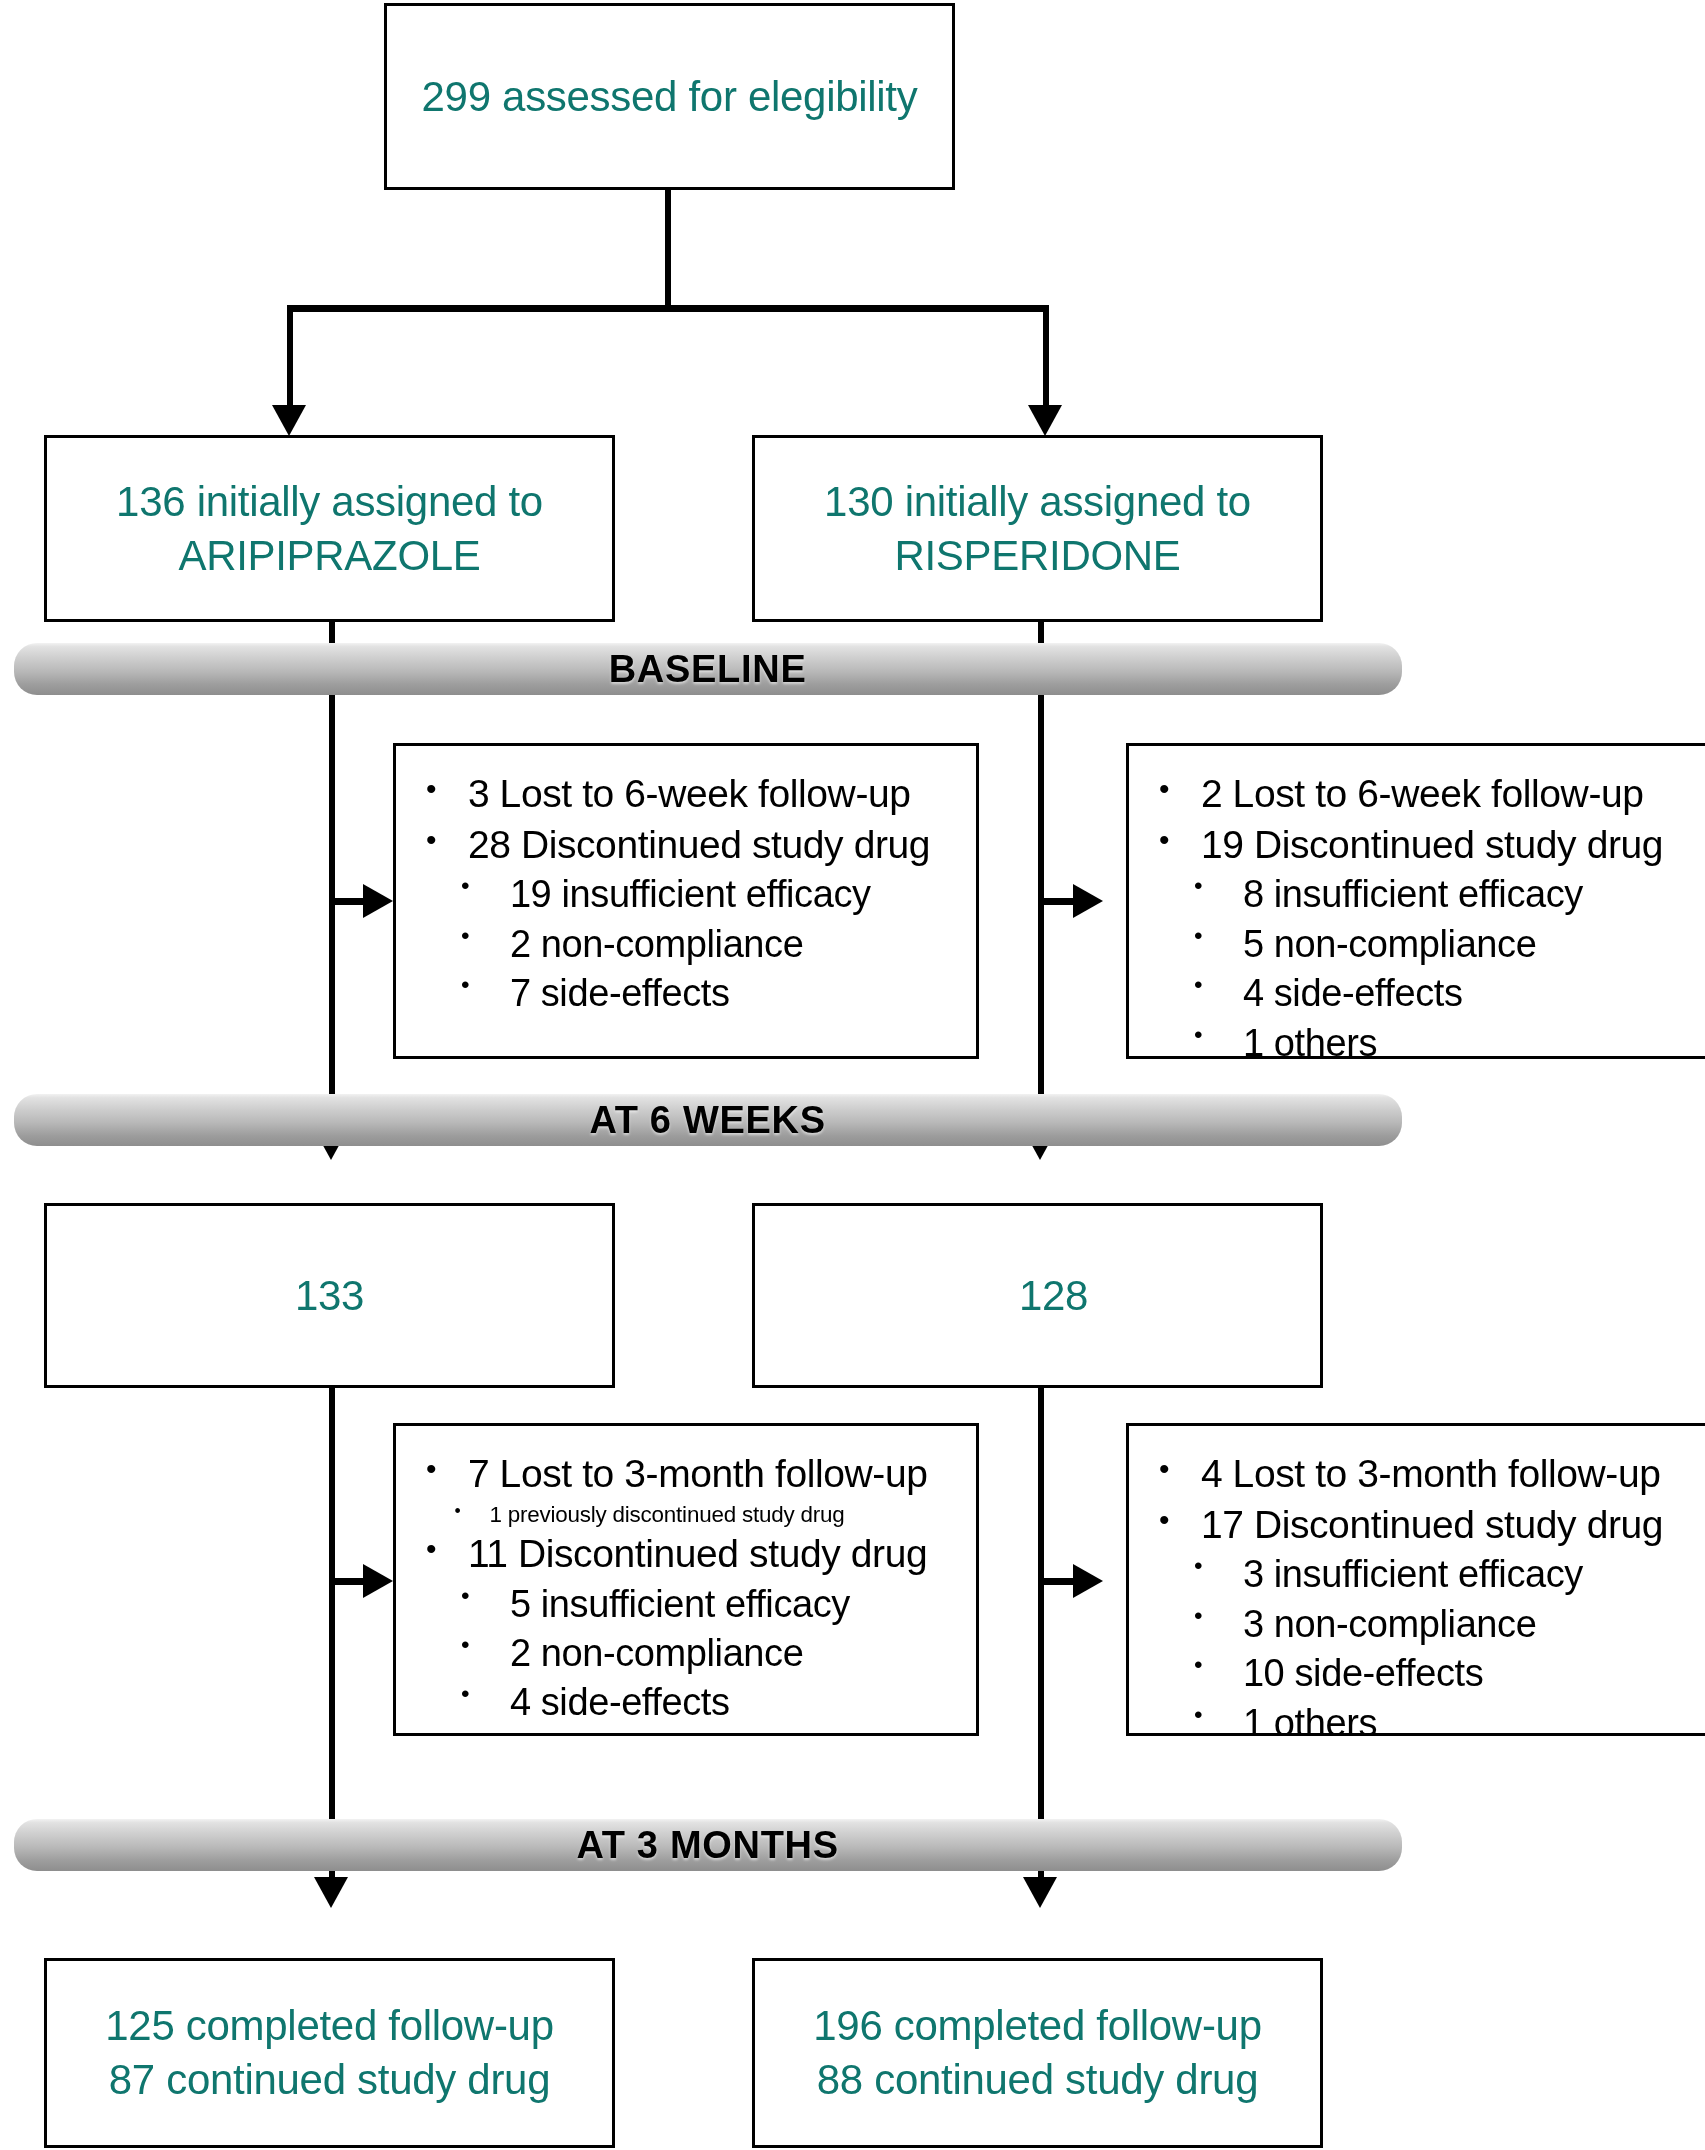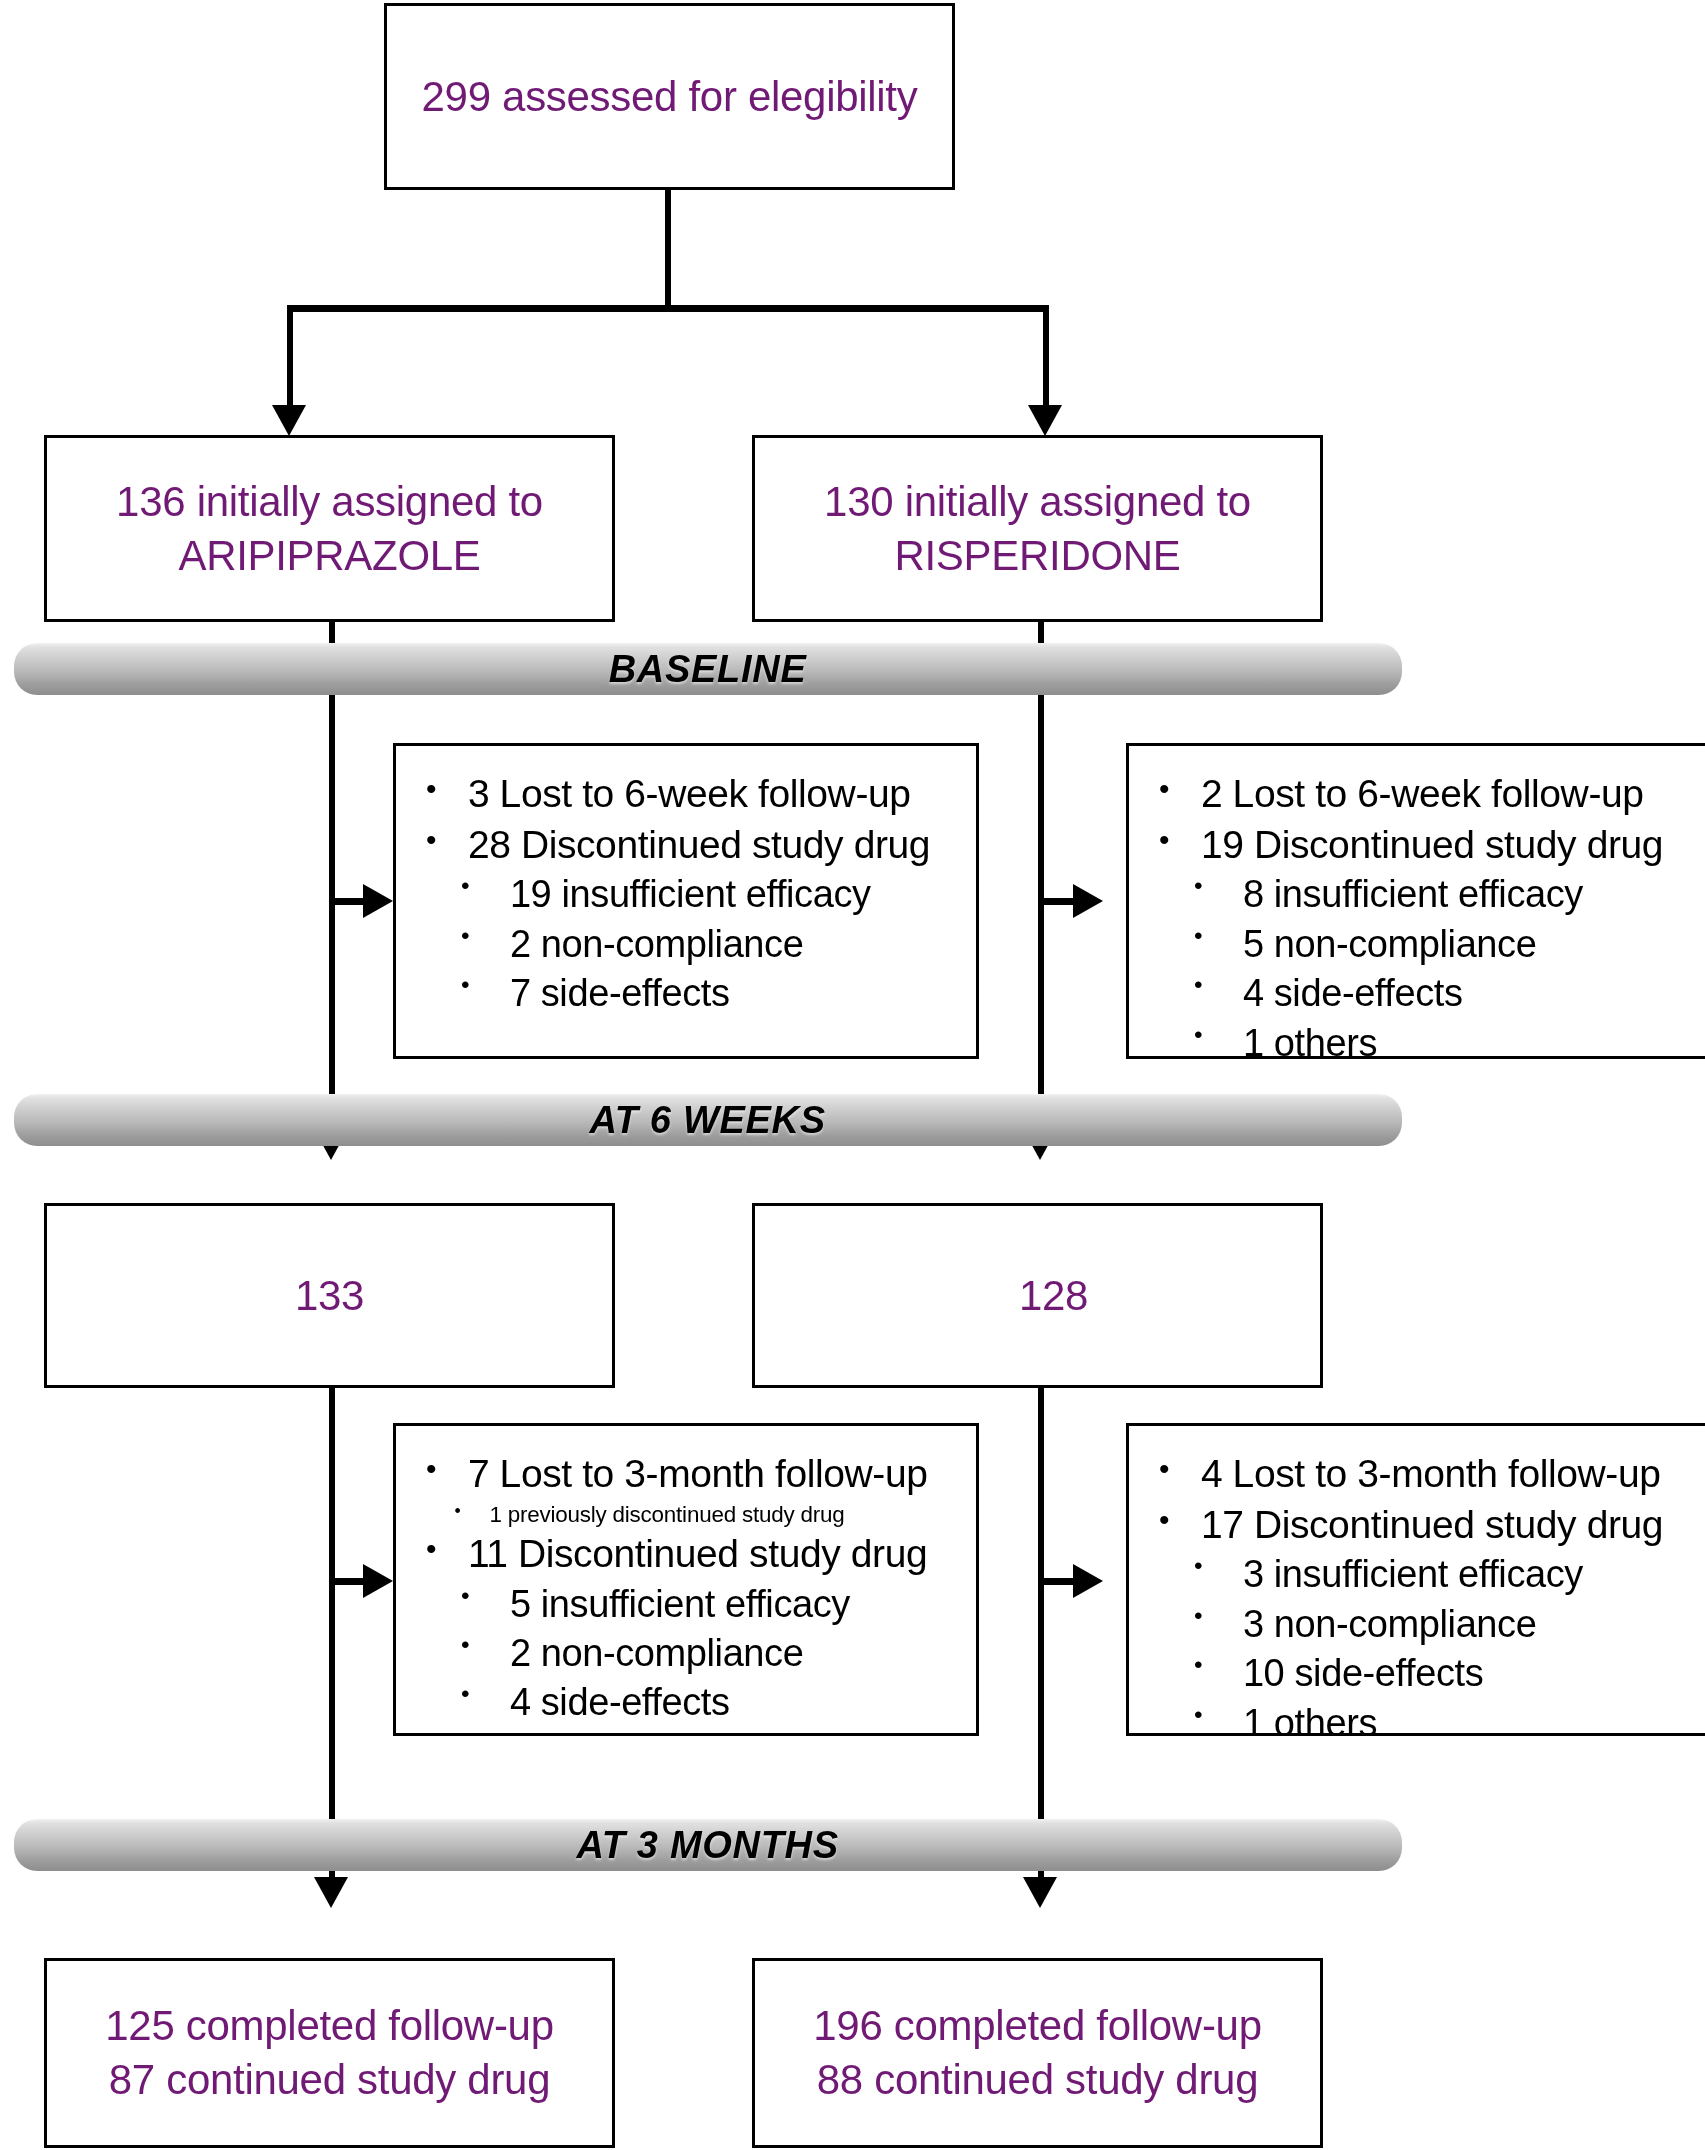--- a/index.html
+++ b/index.html
@@ -1,41 +1,41 @@
 <!DOCTYPE html>
 <html style="font-size:11px"><head>
 <meta charset="utf-8">
 <style>
   html,body{margin:0;padding:0;background:#fff;}
   body{font-family:"Liberation Sans","DejaVu Sans",sans-serif;}
   #stage{position:relative;width:1706px;height:2151px;background:#ffffff;overflow:hidden;}
 
   .box{position:absolute;box-sizing:border-box;background:#ffffff;
        border:3.4px solid #000;display:flex;align-items:center;justify-content:center;}
-  .box .txt{text-align:center;line-height:1.28;color:#701a75;letter-spacing:-0.3px;}
+  .box .txt{text-align:center;line-height:1.28;color:#0f766e;letter-spacing:-0.3px;}
 
   .bigbox .txt{font-size:42px;}
   .numbox .txt{font-size:42px;}
   .finalbox .txt{font-size:42px;}
 
   .listbox{display:block;padding:23px 17.7px 19px 17.7px;}
   .ul{list-style:none;margin:0;padding:0;}
   .li{display:flex;align-items:flex-start;color:#000;font-size:39px;line-height:1.30;letter-spacing:-0.4px;white-space:nowrap;}
   .li .bullet{display:inline-block;width:42px;flex:0 0 42px;text-align:left;padding-left:12.2px;font-size:30px;line-height:1.30;}
   .li.lvl2{padding-left:35px;font-size:38px;}
   .li.lvl2 .bullet{width:49px;flex:0 0 49px;font-size:24.5px;}
   .li.tiny{padding-left:28.6px;font-size:22.4px;letter-spacing:-0.2px;}
   .li.tiny .bullet{width:35px;flex:0 0 35px;font-size:17.7px;}
 
   .banner{position:absolute;box-sizing:border-box;
           border-radius:23px;
           background:linear-gradient(to bottom,#f2f2f2 0%,#e2e2e2 7%,#cfcfcf 28%,#b8b8b8 55%,#9d9d9d 80%,#8e8e8e 100%);
           display:flex;align-items:center;justify-content:center;z-index:5;}
   .banner .btxt{font-size:38px;font-weight:700;color:#000;letter-spacing:0.7px;
-                text-shadow:0 2px 2.7px rgba(255,255,255,0.55);font-style:italic;}
+                text-shadow:0 2px 2.7px rgba(255,255,255,0.55);}
 
   .vline{position:absolute;background:#000;width:6.1px;}
   .hline{position:absolute;background:#000;height:6.8px;}
 
   .arrow-down{position:absolute;width:0;height:0;
     border-left:17.7px solid transparent;border-right:17.7px solid transparent;
     border-top:31px solid #000;}
   .arrow-right{position:absolute;width:0;height:0;
     border-top:17.7px solid transparent;border-bottom:17.7px solid transparent;
     border-left:30px solid #000;}

